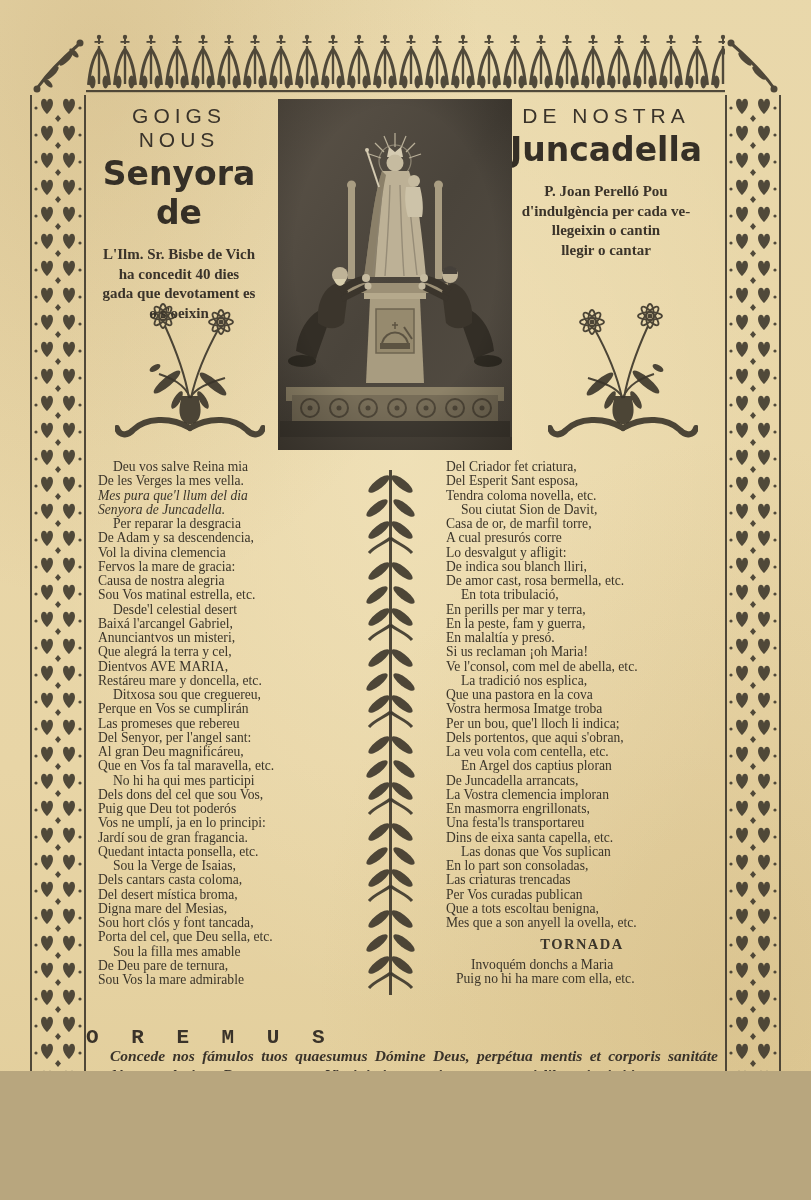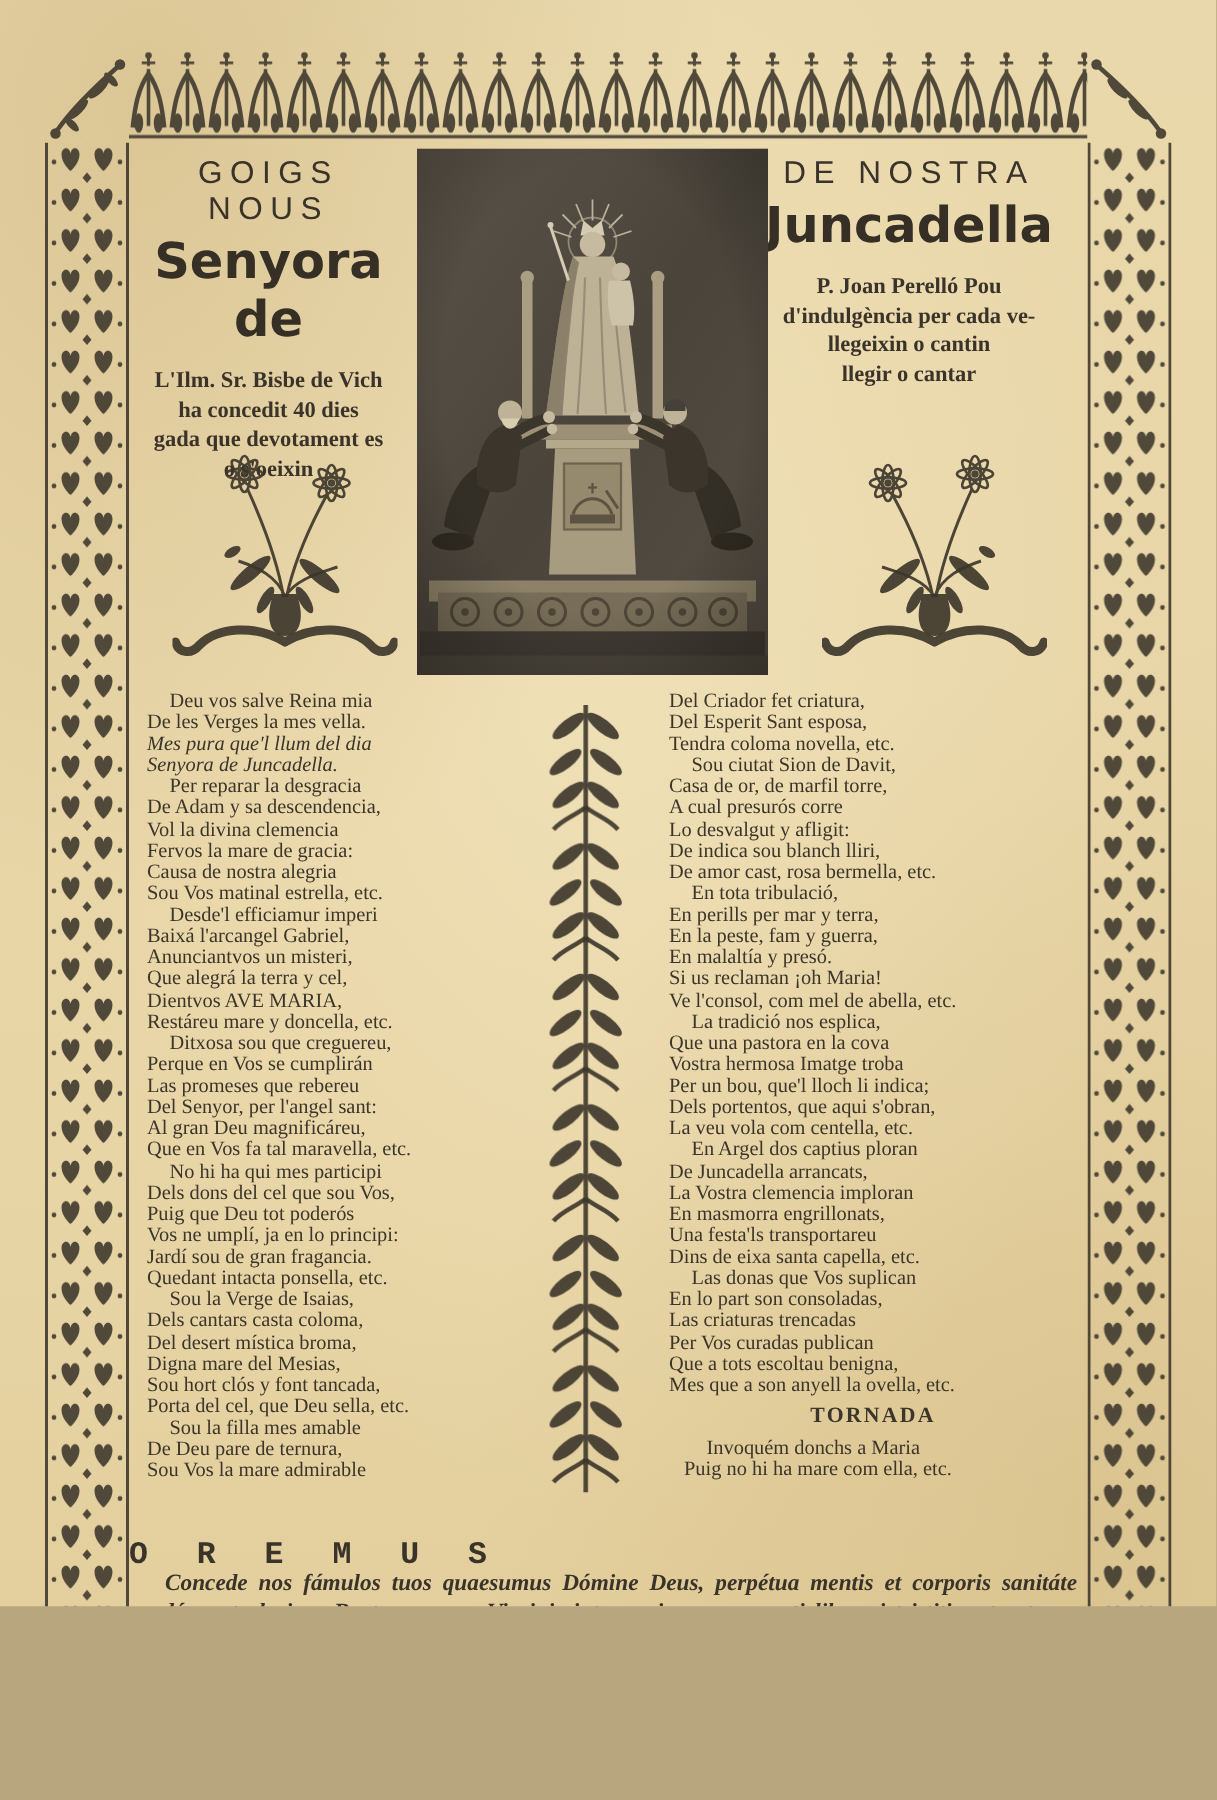--- a/index.html
+++ b/index.html
@@ -345,21 +345,21 @@
   <div class="vline in">Deu vos salve Reina mia</div>
       <div class="vline">De les Verges la mes vella.</div>
       <div class="vline it">Mes pura que'l llum del dia</div>
       <div class="vline it">Senyora de Juncadella.</div>
       <div class="vline in">Per reparar la desgracia</div>
       <div class="vline">De Adam y sa descendencia,</div>
       <div class="vline">Vol la divina clemencia</div>
       <div class="vline">Fervos la mare de gracia:</div>
       <div class="vline">Causa de nostra alegria</div>
       <div class="vline">Sou Vos matinal estrella, etc.</div>
-      <div class="vline in">Desde'l efficiamur imperi</div>
+      <div class="vline in">Desde'l celestial desert</div>
       <div class="vline">Baixá l'arcangel Gabriel,</div>
       <div class="vline">Anunciantvos un misteri,</div>
       <div class="vline">Que alegrá la terra y cel,</div>
       <div class="vline">Dientvos AVE MARIA,</div>
       <div class="vline">Restáreu mare y doncella, etc.</div>
       <div class="vline in">Ditxosa sou que creguereu,</div>
       <div class="vline">Perque en Vos se cumplirán</div>
       <div class="vline">Las promeses que rebereu</div>
       <div class="vline">Del Senyor, per l'angel sant:</div>
       <div class="vline">Al gran Deu magnificáreu,</div>

